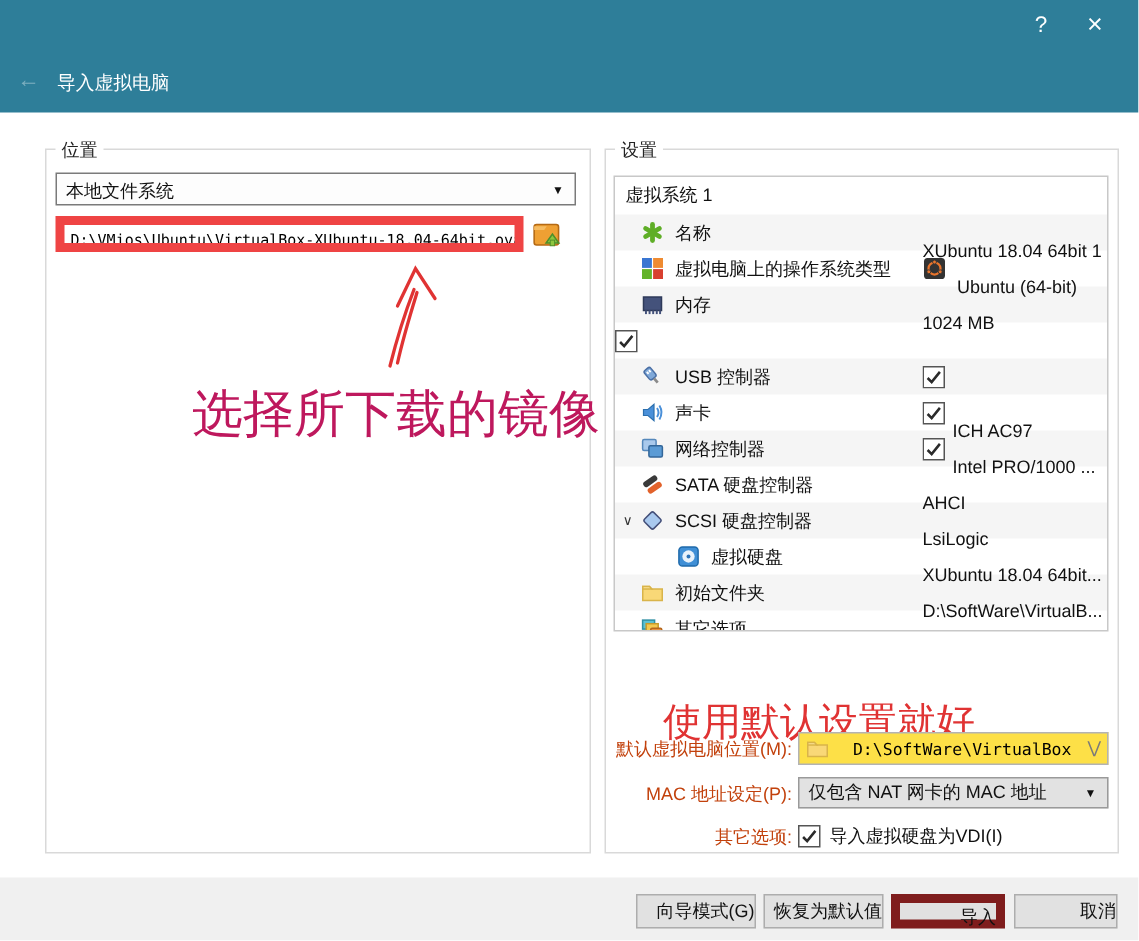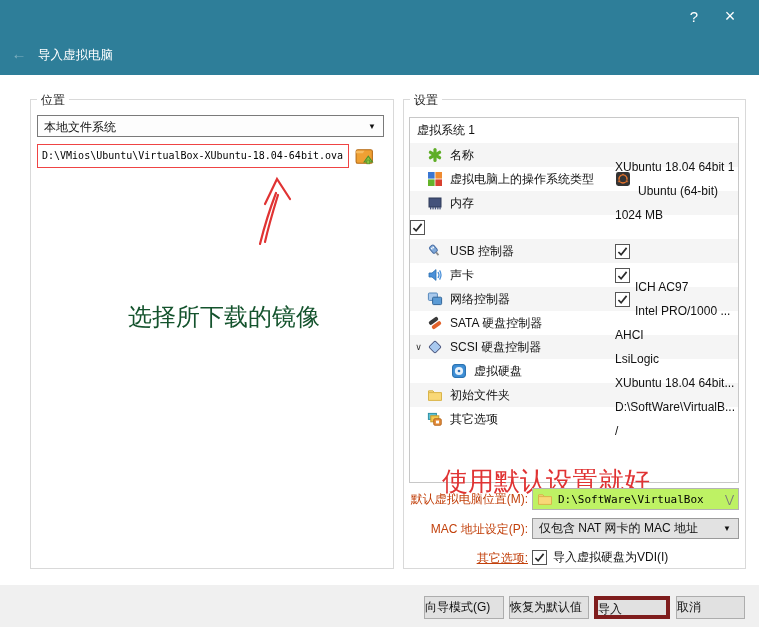--- a/index.html
+++ b/index.html
@@ -15,61 +15,61 @@
   #help-btn{position:absolute;left:678px;top:4px;width:32px;height:26px;color:#ffffff;font-size:15px;line-height:26px;text-align:center;}
   #close-btn{position:absolute;left:712px;top:4px;width:36px;height:26px;color:#ffffff;font-size:18px;line-height:25px;text-align:center;}
   
   .groupbox{position:absolute;border:1px solid #d9d9d9;background:#ffffff;}
   #loc-group{left:30px;top:99px;width:362px;height:468px;}
   #set-group{left:403px;top:99px;width:341px;height:468px;}
   .group-label{position:absolute;top:-8px;left:6px;background:#ffffff;padding:0 4px;font-size:12px;color:#222;}
   
   #source-select{position:absolute;left:6px;top:15px;width:347px;height:22px;border:1px solid #7a7a7a;background:#fdfdfd;font-size:12px;line-height:22px;padding-left:6px;box-sizing:border-box;color:#111;}
   #source-select .caret{position:absolute;right:7px;top:0;font-size:8px;color:#111;line-height:22px;}
-  #file-input{position:absolute;left:6px;top:44px;width:312px;height:24px;border:1px solid #ef4444;background:#ffffff;box-sizing:border-box;font-family:"DejaVu Sans Mono",monospace;font-size:10px;line-height:22px;padding-left:4px;color:#000;white-space:nowrap;overflow:hidden;}
+  #file-input{position:absolute;left:6px;top:44px;width:312px;height:24px;border:6px solid #ef4444;background:#ffffff;box-sizing:border-box;font-family:"DejaVu Sans Mono",monospace;font-size:10px;line-height:22px;padding-left:4px;color:#000;white-space:nowrap;overflow:hidden;}
   #browse-btn{position:absolute;left:323px;top:46px;width:21px;height:21px;cursor:pointer;}
   #browse-btn svg{width:21px;height:21px;display:block;}
-  #loc-annotation{position:absolute;left:97px;top:153px;font-size:24px;color:#14532d;white-space:nowrap;margin-top:48px;}
+  #loc-annotation{position:absolute;left:97px;top:153px;font-size:34px;color:#be185d;white-space:nowrap;}
   #arrow-svg{position:absolute;left:0;top:0;width:362px;height:468px;pointer-events:none;}
   
-  #tree{position:absolute;left:5px;top:17px;width:330px;height:366px;border:1px solid #c8c8c8;background:#fff;box-sizing:border-box;overflow:hidden;}
+  #tree{position:absolute;left:5px;top:17px;width:330px;height:304px;border:1px solid #c8c8c8;background:#fff;box-sizing:border-box;overflow:hidden;}
   #tree-header{height:25px;line-height:25px;padding-left:7px;font-size:12px;color:#111;background:#ffffff;}
   .tree-row{display:flex;align-items:center;height:24px;font-size:12px;color:#111;}
   .tree-row:nth-child(odd){background:#f5f5f5;}
   .cell-left{flex:0 0 205px;display:flex;align-items:center;overflow:hidden;}
   .cell-right{flex:1;display:flex;align-items:center;overflow:hidden;white-space:nowrap;}
   .expander{width:17px;text-align:center;font-size:9px;color:#333;flex:0 0 17px;}
   .indent-spacer{width:24px;flex:0 0 24px;}
   .icon{width:16px;height:16px;margin-right:7px;flex:0 0 16px;}
   .icon svg{width:16px;height:16px;display:block;}
   .tree-label{white-space:nowrap;}
   .tree-value{white-space:nowrap;margin-top:24px;}
   .checkbox{width:13px;height:13px;border:1px solid #555;background:#fff;margin-right:5px;flex:0 0 13px;display:inline-block;}
   .checkbox svg{width:13px;height:13px;display:block;}
   #set-annotation{position:absolute;left:38px;top:352px;font-size:26px;color:#e03333;white-space:nowrap;margin-top:12px;}
   
   .ctl-label{position:absolute;left:0;width:124px;text-align:right;font-size:12px;color:#c2410c;line-height:22px;}
   #machine-folder-label{top:388px;}
-  #machine-folder-combo{position:absolute;left:128px;top:388px;width:207px;height:22px;border:1px solid #b3b3b3;background:#bef264;box-sizing:border-box;display:flex;align-items:center;padding:0 4px;}
+  #machine-folder-combo{position:absolute;left:128px;top:388px;width:207px;height:22px;border:1px solid #b3b3b3;background:#fde047;box-sizing:border-box;display:flex;align-items:center;padding:0 4px;text-align:center;}
   #machine-folder-combo .icon{margin-right:5px;}
   #machine-folder-combo .combo-text{font-family:"DejaVu Sans Mono",monospace;font-size:11px;color:#000;flex:1;white-space:nowrap;overflow:hidden;}
   #machine-folder-combo .chev{color:#7a7a7a;font-size:11px;line-height:10px;}
   #mac-label{top:418px;}
   #mac-select{position:absolute;left:128px;top:418px;width:207px;height:21px;border:1px solid #9a9a9a;background:#e2e2e2;box-sizing:border-box;font-size:12px;line-height:19px;padding-left:6px;color:#111;white-space:nowrap;overflow:hidden;}
   #mac-select .caret{position:absolute;right:7px;top:0;font-size:8px;color:#111;line-height:19px;}
-  #options-label{top:447px;text-decoration:underline;}
+  #options-label{top:447px;}
   #options-row{position:absolute;left:128px;top:449px;display:flex;align-items:center;}
   #options-row .checkbox{margin-right:6px;}
   #options-row .opt-text{font-size:12px;color:#111;white-space:nowrap;}
   
   #footer{position:absolute;left:0;top:585px;width:759px;height:42px;background:#f0f0f0;}
-  .btn{position:absolute;top:11px;height:23px;background:#e1e1e1;border:1px solid #adadad;font-size:12px;color:#111;text-align:left;line-height:21px;box-sizing:border-box;cursor:pointer;font-family:inherit;padding:0;}
+  .btn{position:absolute;top:11px;height:23px;background:#e1e1e1;border:1px solid #adadad;font-size:12px;color:#111;text-align:right;line-height:21px;box-sizing:border-box;cursor:pointer;font-family:inherit;padding:0;}
   #btn-guided{left:424px;width:80px;}
   #btn-restore{left:509px;width:80px;}
-  #btn-import{left:594px;width:76px;border:4px solid #7f1d1d;line-height:19px;}
+  #btn-import{left:594px;width:76px;border:6px solid #7f1d1d;line-height:19px;}
   #btn-cancel{left:676px;width:69px;}
 </style>
 </head>
 <body>
 
 <div id="window">
 
   <div id="titlebar">
     <div id="back-btn">←</div>
     <div id="win-title">导入虚拟电脑</div>

